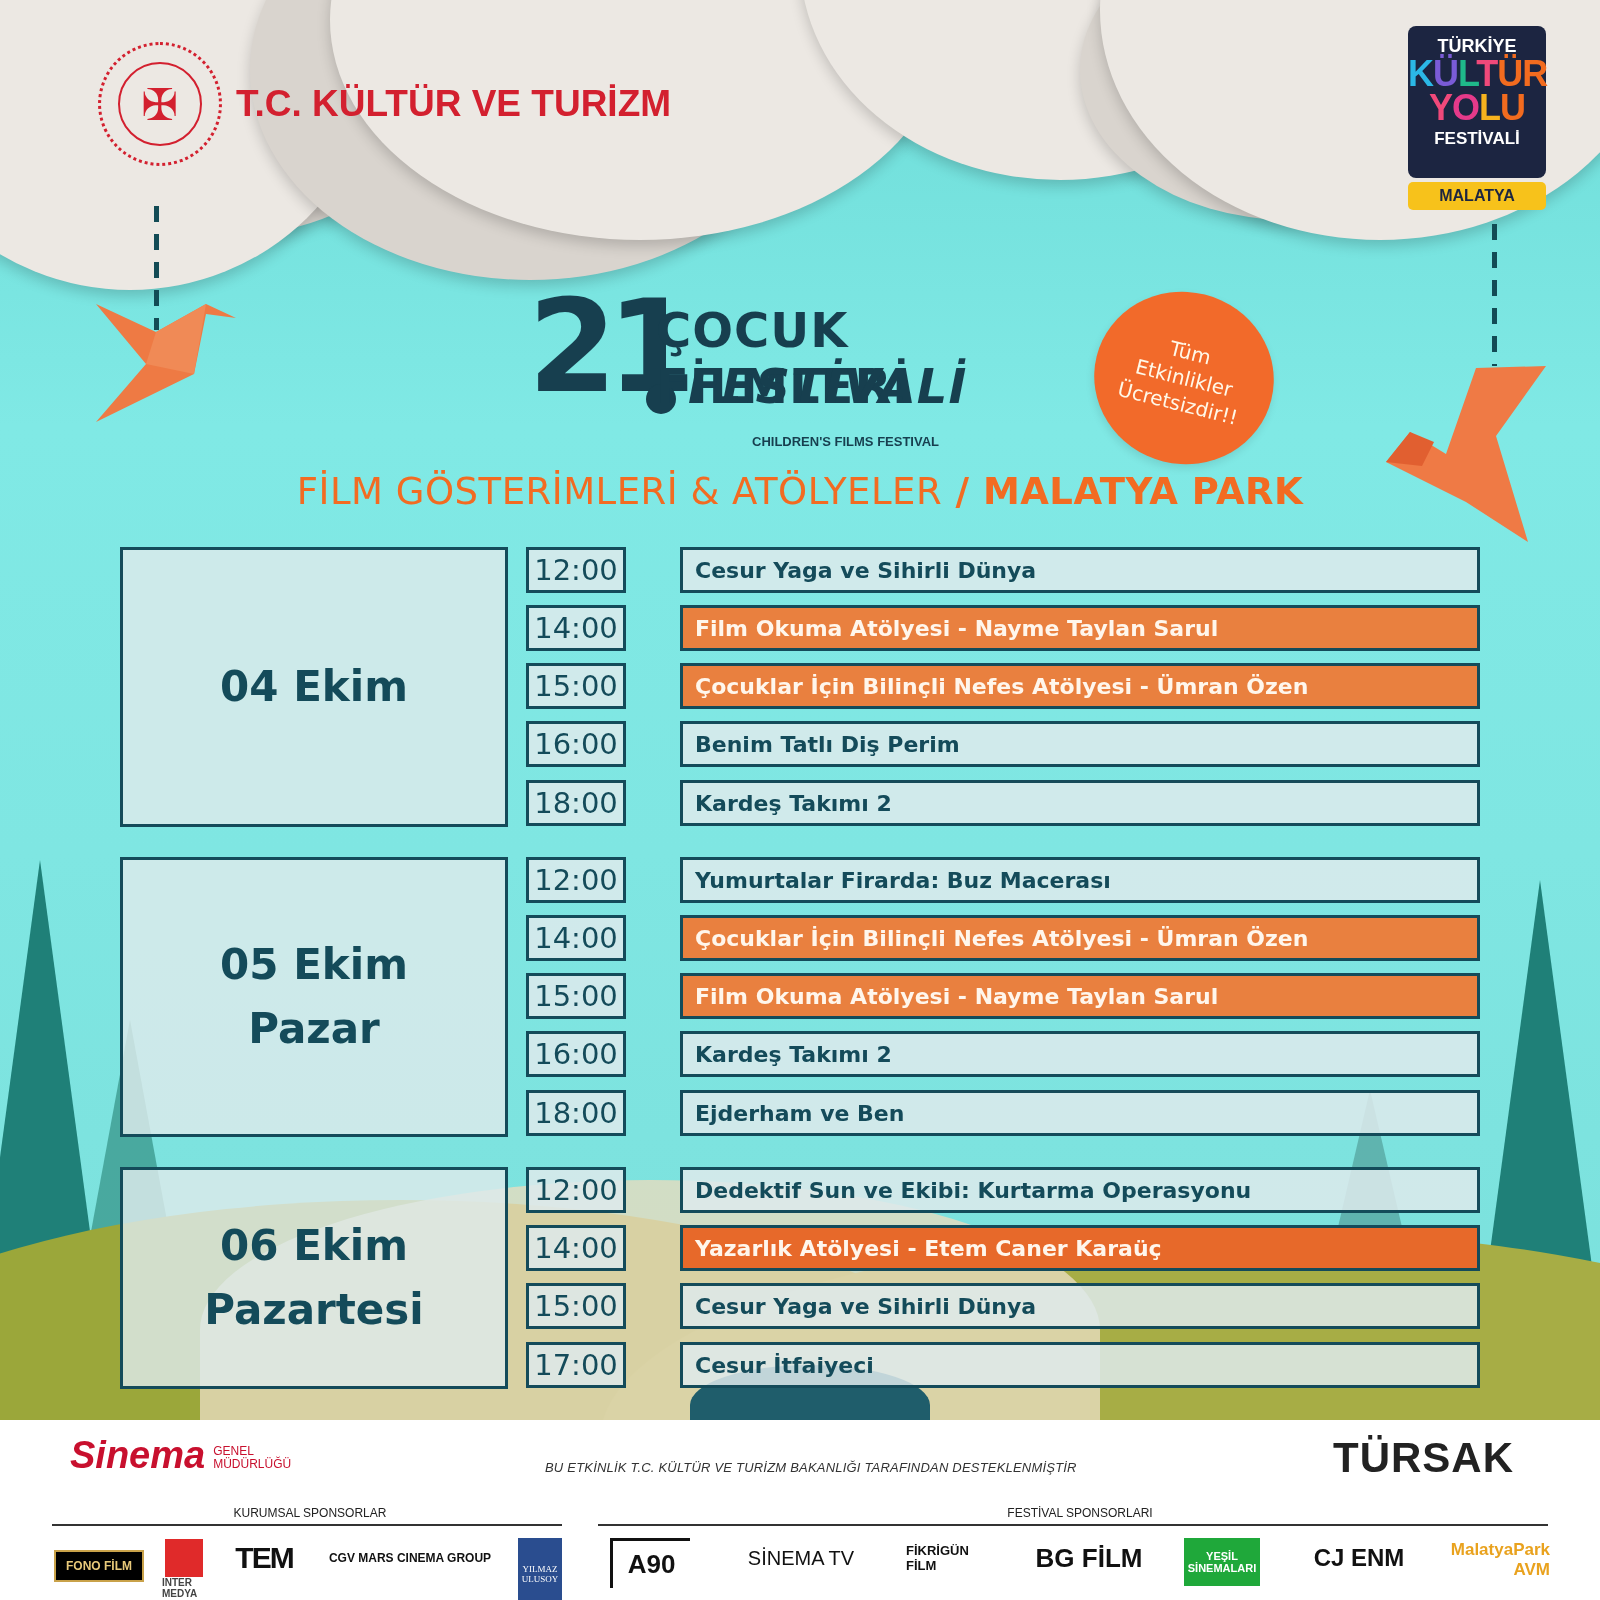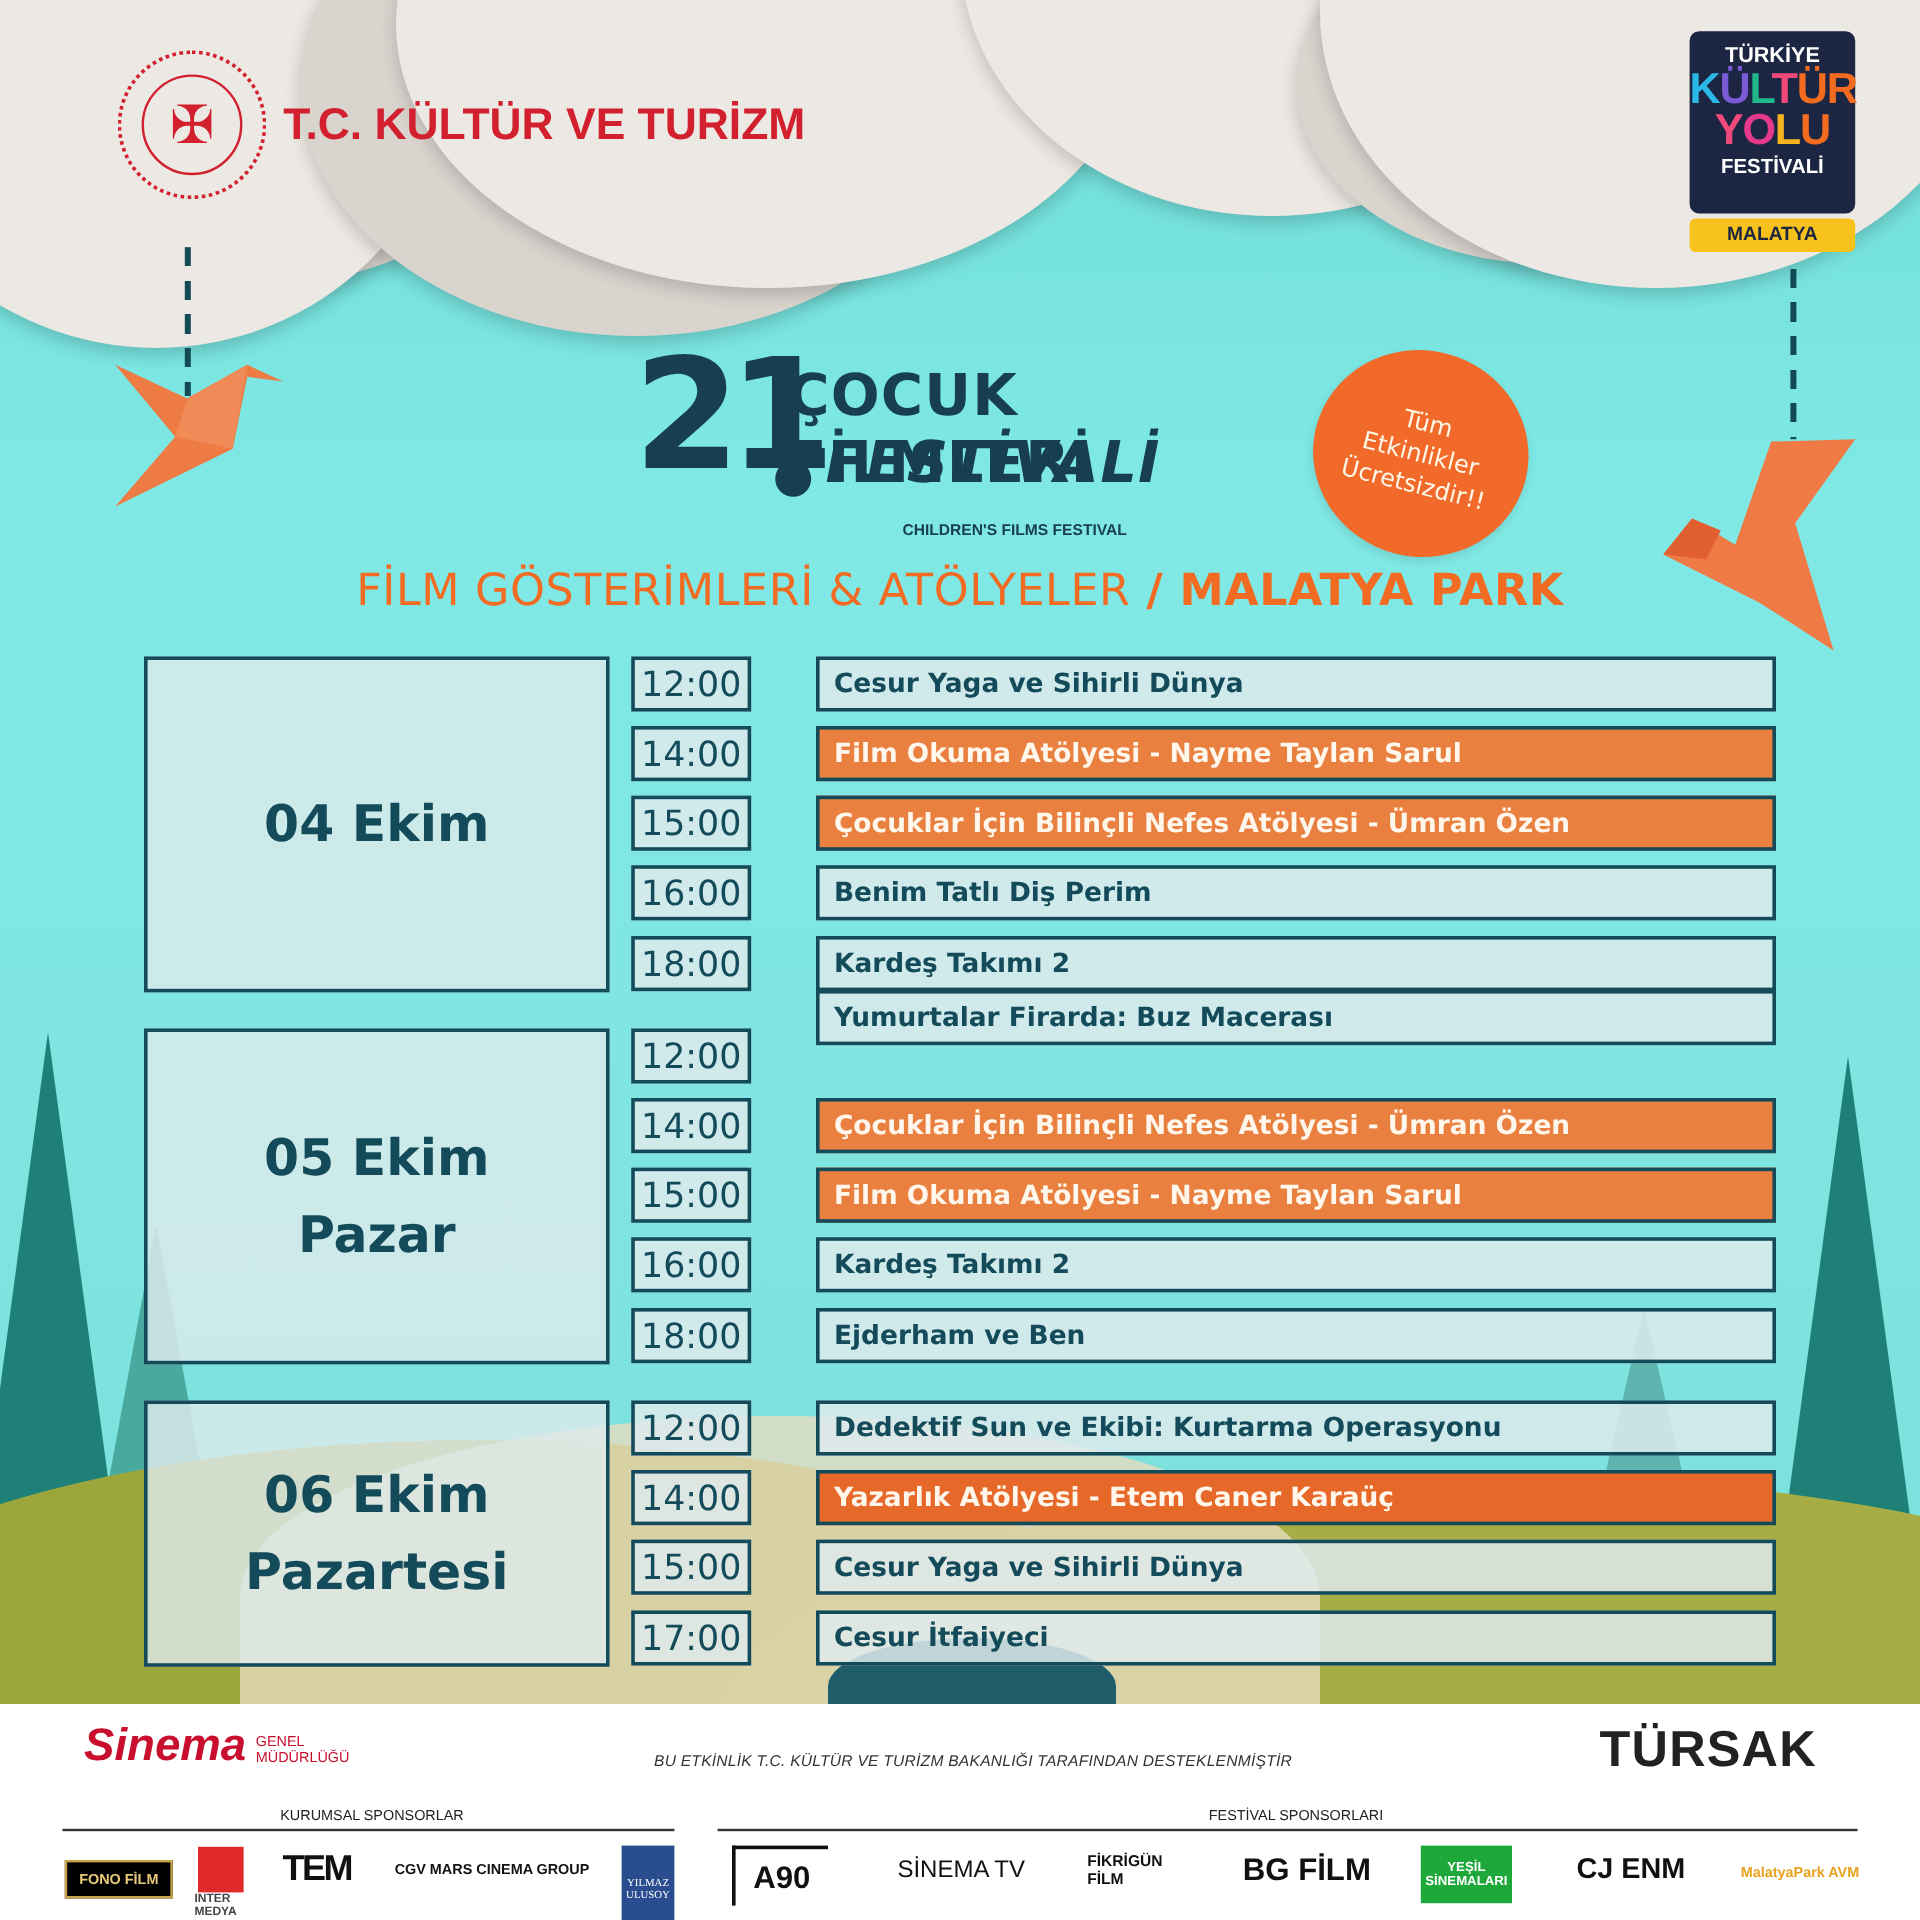--- a/index.html
+++ b/index.html
@@ -194,21 +194,21 @@
 
 <div class="day-box" style="top:857px;height:280px;">
   <div>05 Ekim</div>
   <div>Pazar</div>
 </div>
 <div class="time-box" style="top:857px;">12:00</div>
 <div class="time-box" style="top:915px;">14:00</div>
 <div class="time-box" style="top:973px;">15:00</div>
 <div class="time-box" style="top:1031px;">16:00</div>
 <div class="time-box" style="top:1090px;">18:00</div>
-<div class="event-box" style="top:825px;">Yumurtalar Firarda: Buz Macerası</div>
+<div class="event-box" style="top:857px;">Yumurtalar Firarda: Buz Macerası</div>
 <div class="event-box workshop" style="top:915px;">Çocuklar İçin Bilinçli Nefes Atölyesi - Ümran Özen</div>
 <div class="event-box workshop" style="top:973px;">Film Okuma Atölyesi - Nayme Taylan Sarul</div>
 <div class="event-box" style="top:1031px;">Kardeş Takımı 2</div>
 <div class="event-box" style="top:1090px;">Ejderham ve Ben</div>
 
 <div class="day-box" style="top:1167px;height:222px;">
   <div>06 Ekim</div>
   <div>Pazartesi</div>
 </div>
 <div class="time-box" style="top:1167px;">12:00</div>
@@ -241,14 +241,14 @@
   <div class="sp-logo" style="left:224px;width:80px;height:40px;font-size:30px;letter-spacing:-2px;">TEM</div>
   <div class="sp-logo" style="left:320px;width:180px;height:40px;font-size:12px;">CGV MARS CINEMA GROUP</div>
   <div class="sp-logo" style="left:518px;width:44px;height:71px;background:#2a4d8f;color:#fff;font-family:'Liberation Serif',serif;font-weight:normal;font-size:9px;text-align:center;">YILMAZ ULUSOY</div>
 
   <div class="sp-logo" style="left:610px;width:80px;height:50px;font-size:26px;border-left:3px solid #111;border-top:3px solid #111;">A90</div>
   <div class="sp-logo" style="left:726px;width:150px;height:40px;font-size:20px;font-weight:normal;">SİNEMA TV</div>
   <div class="sp-logo" style="left:906px;width:90px;height:40px;font-size:13px;">FİKRİGÜN FİLM</div>
   <div class="sp-logo" style="left:1024px;width:130px;height:40px;font-size:26px;">BG FİLM</div>
   <div class="sp-logo" style="left:1184px;width:76px;height:48px;background:#1fa83a;color:#fff;font-size:11px;text-align:center;">YEŞİL SİNEMALARI</div>
   <div class="sp-logo" style="left:1294px;width:130px;height:40px;font-size:24px;">CJ ENM</div>
-  <div class="sp-logo" style="left:1450px;width:100px;height:44px;font-size:12px;color:#e9a21e;text-align:right;">MalatyaPark AVM</div>
+  <div class="sp-logo" style="left:1450px;width:100px;height:44px;font-size:17px;color:#e9a21e;text-align:right;">MalatyaPark AVM</div>
 </div>
 
 </body></html>

